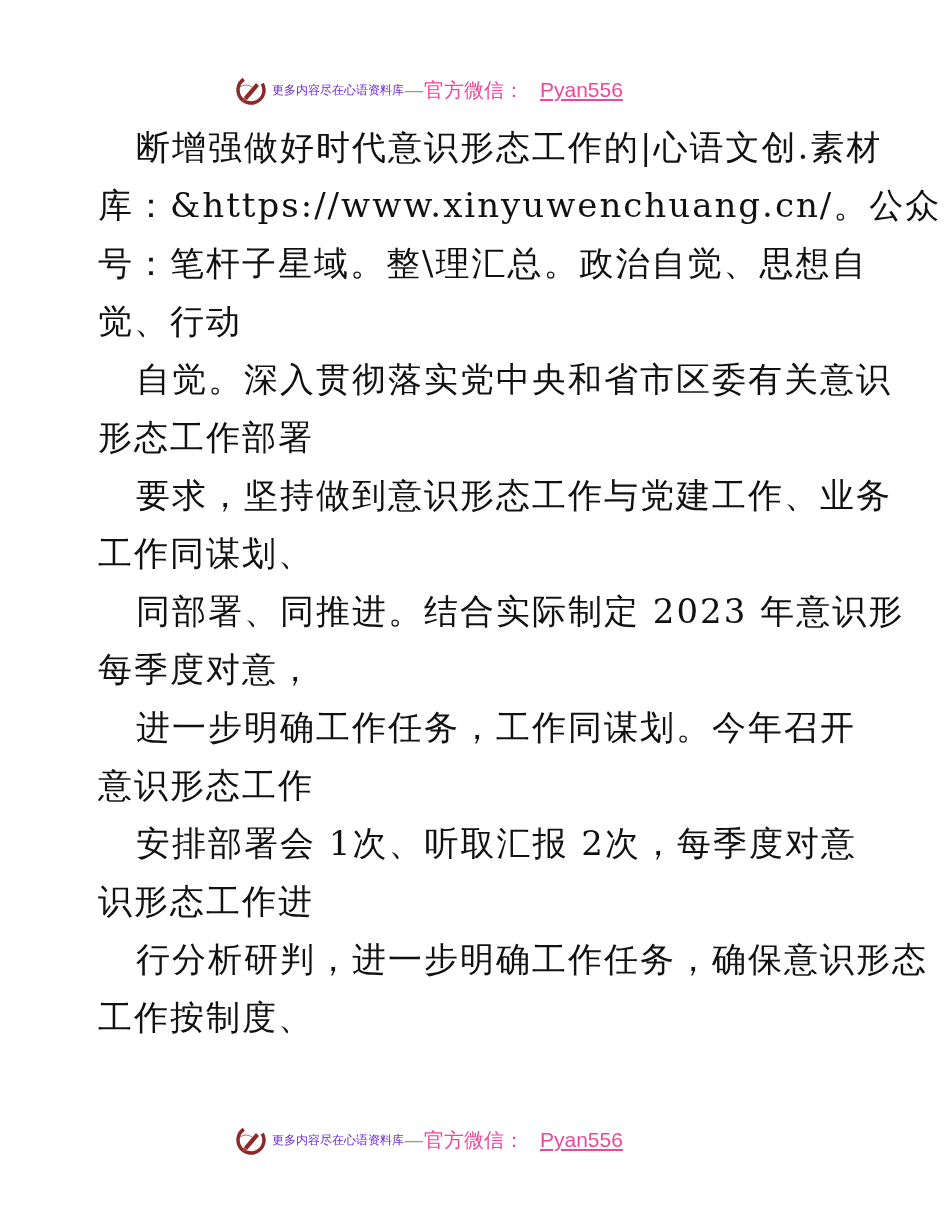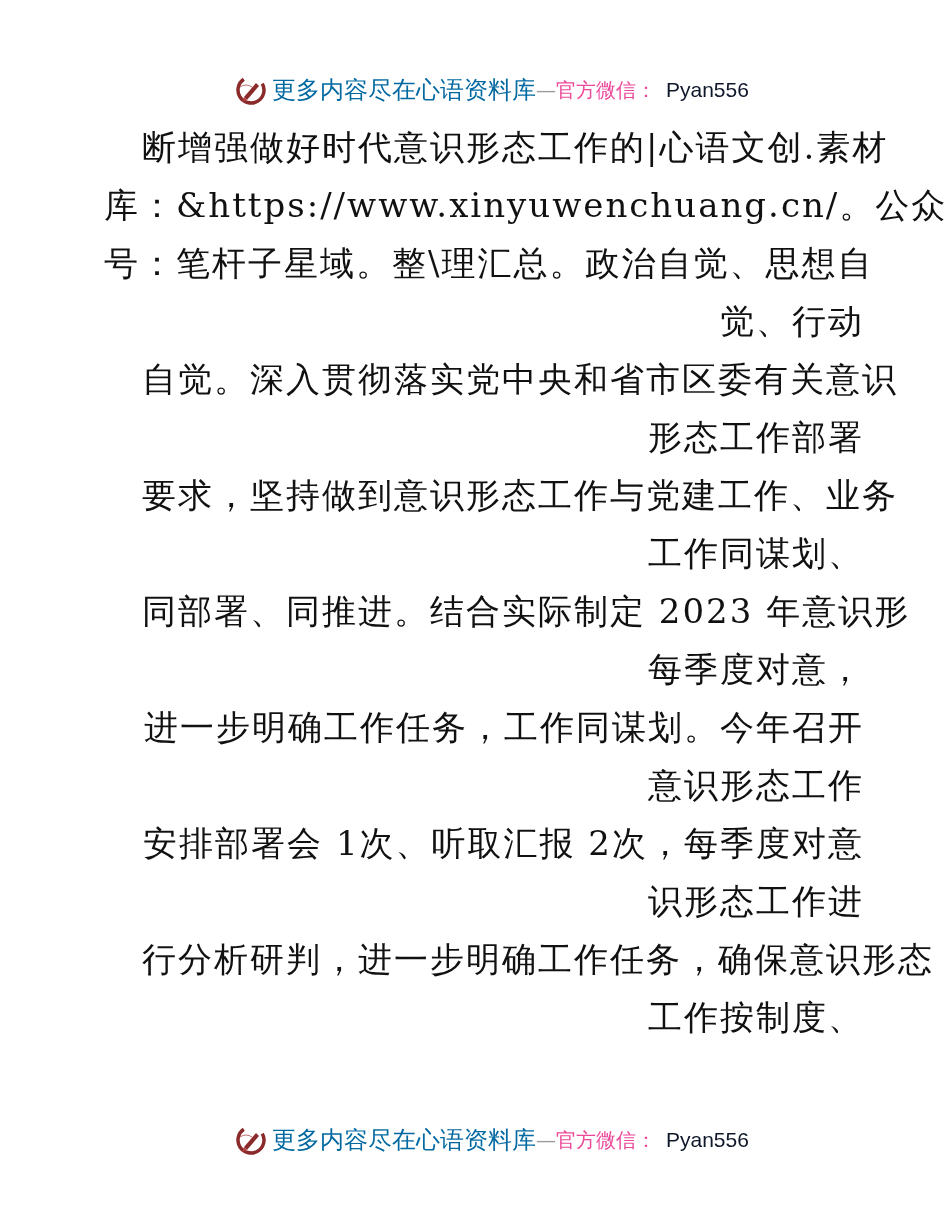--- a/index.html
+++ b/index.html
@@ -27,46 +27,46 @@
     .watermark.top { top: 72px; }
     .watermark.bottom { top: 1122px; }
     .wm-logo {
       width: 34px;
       height: 34px;
       margin-right: 4px;
       flex: 0 0 34px;
     }
     .wm-main {
       font-family: "DejaVu Serif", serif;
-      font-size: 24px;
-      color: #0369a1;
+      font-size: 12px;
+      color: #6d28d9;
       letter-spacing: 0px;
     }
     .wm-dash {
       font-family: "DejaVu Serif", serif;
       font-size: 20px;
       color: #9a9a9a;
     }
     .wm-official {
       font-family: "DejaVu Serif", serif;
       font-size: 20px;
       color: #ec4899;
     }
     .wm-id {
       font-family: "Liberation Sans", sans-serif;
       font-size: 21px;
-      color: #0f172a;
-      margin-left: 10px;
+      color: #ec4899;
+      margin-left: 16px;
+      text-decoration: underline;
     }
     .body-text {
       position: absolute;
-      left: 104px;
+      left: 98px;
       top: 118px;
       width: 760px;
-      text-align: right;
     }
     .line {
       height: 58px;
       line-height: 58px;
       font-size: 34px;
       white-space: nowrap;
       letter-spacing: 2px;
     }
     .line.indent {
       padding-left: 38px;

